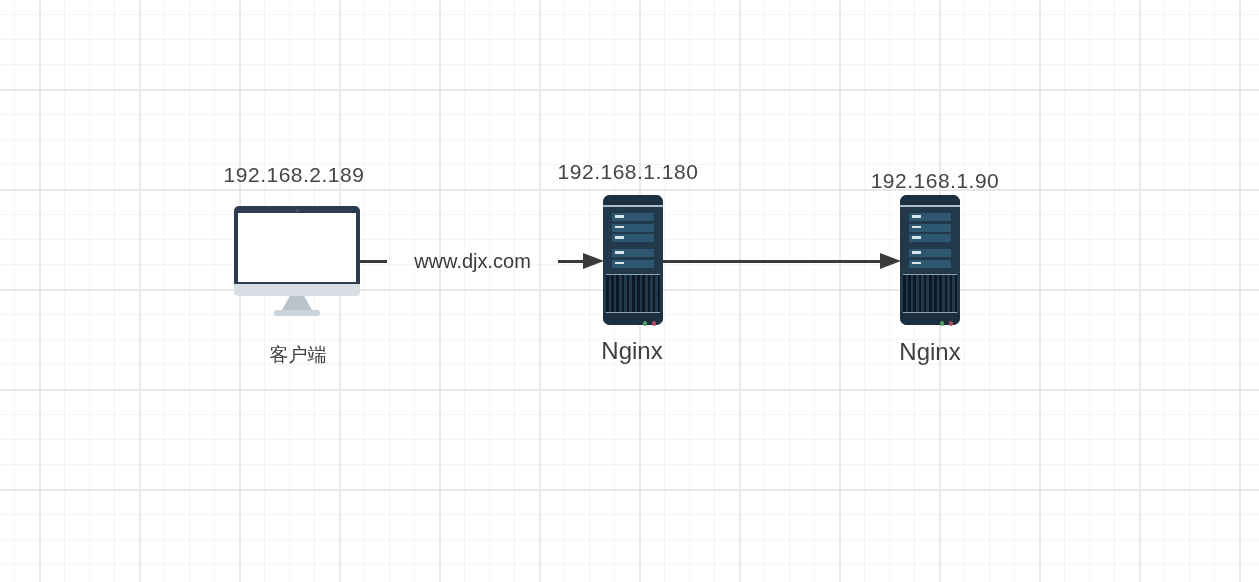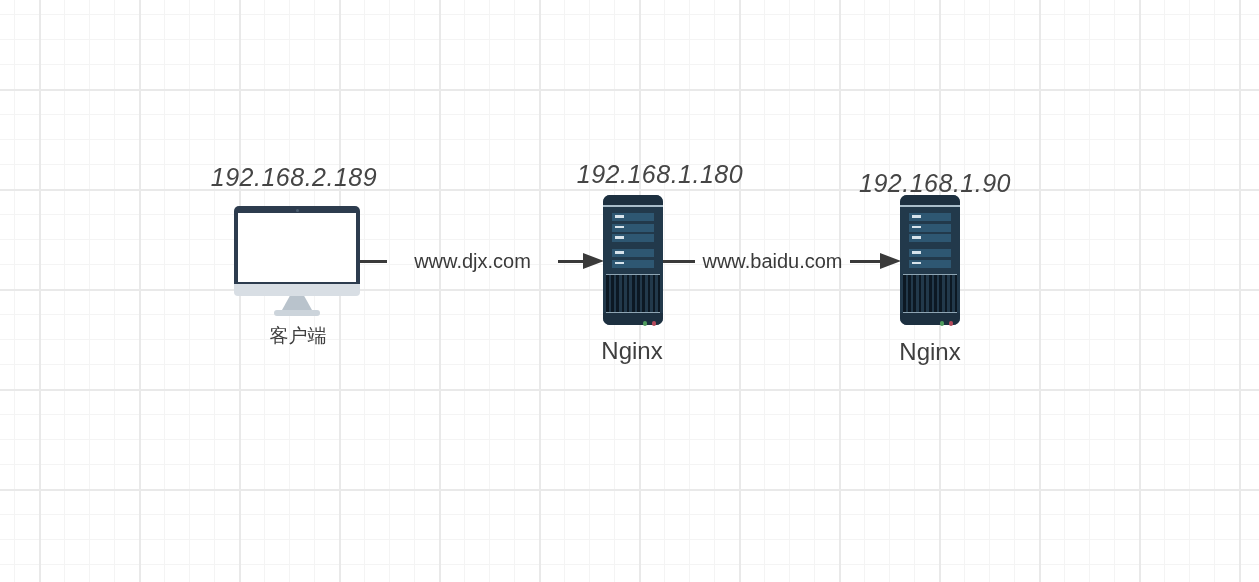--- a/index.html
+++ b/index.html
@@ -17,25 +17,24 @@
       linear-gradient(to bottom, #f4f4f4 1.4px, transparent 1.4px);
     background-size: 100px 100px, 100px 100px, 25px 25px, 25px 25px;
     background-position: 39px 0px, 0px 89px, 14px 0px, 0px 14px;
   }
   .abs { position: absolute; }
 
   
   .ip-label {
     position: absolute;
     transform: translateX(-50%);
-    font-size: 25px;
+    font-size: 21px;
     color: #454545;
     white-space: nowrap;
     letter-spacing: 0.5px;
-    font-style: italic;
   }
   .name-label {
     position: absolute;
     transform: translateX(-50%);
     font-size: 24px;
     color: #3f3f3f;
     white-space: nowrap;
   }
 
   
@@ -169,30 +168,30 @@
     <div class="bezel">
       <div class="camera"></div>
       <div class="screen"></div>
     </div>
     <div class="chin"></div>
     <div class="neck"></div>
     <div class="base"></div>
   </div>
 </div>
 
-<div class="name-label" style="left:298px; top:323px; font-size:19px;">客户端</div>
+<div class="name-label" style="left:298px; top:342px; font-size:19px;">客户端</div>
 
 <div class="edge" style="left:360px; top:247px; width:244px;gap:20px;">
   <div class="seg"></div>
   <span class="edge-label">www.djx.com</span>
   <div class="seg end"></div>
   <div class="arrowhead"></div>
 </div>
 
-<div class="ip-label" style="left:628px; top:160px;margin-left:32px;">192.168.1.180</div>
+<div class="ip-label" style="left:628px; top:160px;">192.168.1.180</div>
 
 <div class="abs server" style="left:603px; top:195px;">
   <div class="cap-top"></div>
   <div class="cap-line"></div>
   <div class="bars">
     <div class="bar">
         <div class="dash"></div>
       </div>
     <div class="bar">
         <div class="dash"></div>
@@ -211,21 +210,20 @@
   <div class="cap-bottom">
     <div class="led green"></div>
     <div class="led red"></div>
   </div>
 </div>
 
 <div class="name-label" style="left:632px; top:337px;">Nginx</div>
 
 <div class="edge" style="left:663px; top:247px; width:238px;">
   <div class="seg"></div>
-  <span class="edge-label">www.baidu.com</span>
   <div class="seg end"></div>
   <div class="arrowhead"></div>
 </div>
 
 <div class="ip-label" style="left:935px; top:169px;">192.168.1.90</div>
 
 <div class="abs server" style="left:900px; top:195px;">
   <div class="cap-top"></div>
   <div class="cap-line"></div>
   <div class="bars">

